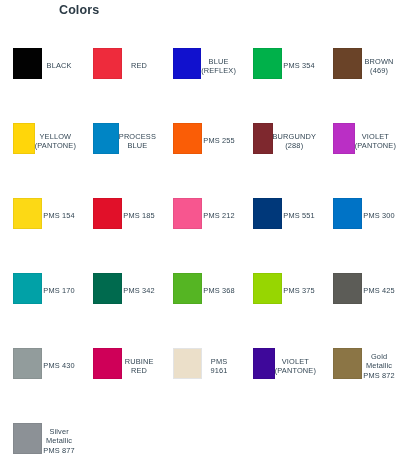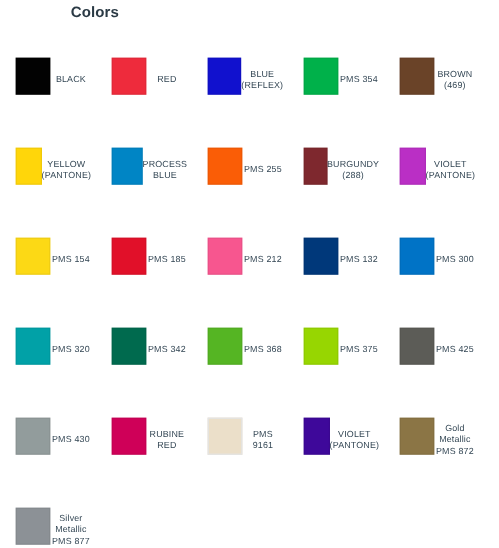--- a/index.html
+++ b/index.html
@@ -129,29 +129,29 @@
       <div class="swatch-cell">
         <div class="swatch-chip" style="background: rgb(225, 16, 41);"></div>
         <div class="swatch-label">PMS 185</div>
       </div>
       <div class="swatch-cell">
         <div class="swatch-chip" style="background: rgb(247, 86, 143);"></div>
         <div class="swatch-label">PMS 212</div>
       </div>
       <div class="swatch-cell">
         <div class="swatch-chip" style="background: rgb(0, 56, 122);"></div>
-        <div class="swatch-label">PMS 132</div>
+        <div class="swatch-label">PMS 551</div>
       </div>
       <div class="swatch-cell">
         <div class="swatch-chip" style="background: rgb(0, 115, 198);"></div>
         <div class="swatch-label">PMS 300</div>
       </div>
       <div class="swatch-cell">
         <div class="swatch-chip" style="background: rgb(1, 161, 167);"></div>
-        <div class="swatch-label">PMS 320</div>
+        <div class="swatch-label">PMS 170</div>
       </div>
       <div class="swatch-cell">
         <div class="swatch-chip" style="background: rgb(0, 106, 78);"></div>
         <div class="swatch-label">PMS 342</div>
       </div>
       <div class="swatch-cell">
         <div class="swatch-chip" style="background: rgb(85, 181, 35);"></div>
         <div class="swatch-label">PMS 368</div>
       </div>
       <div class="swatch-cell">

